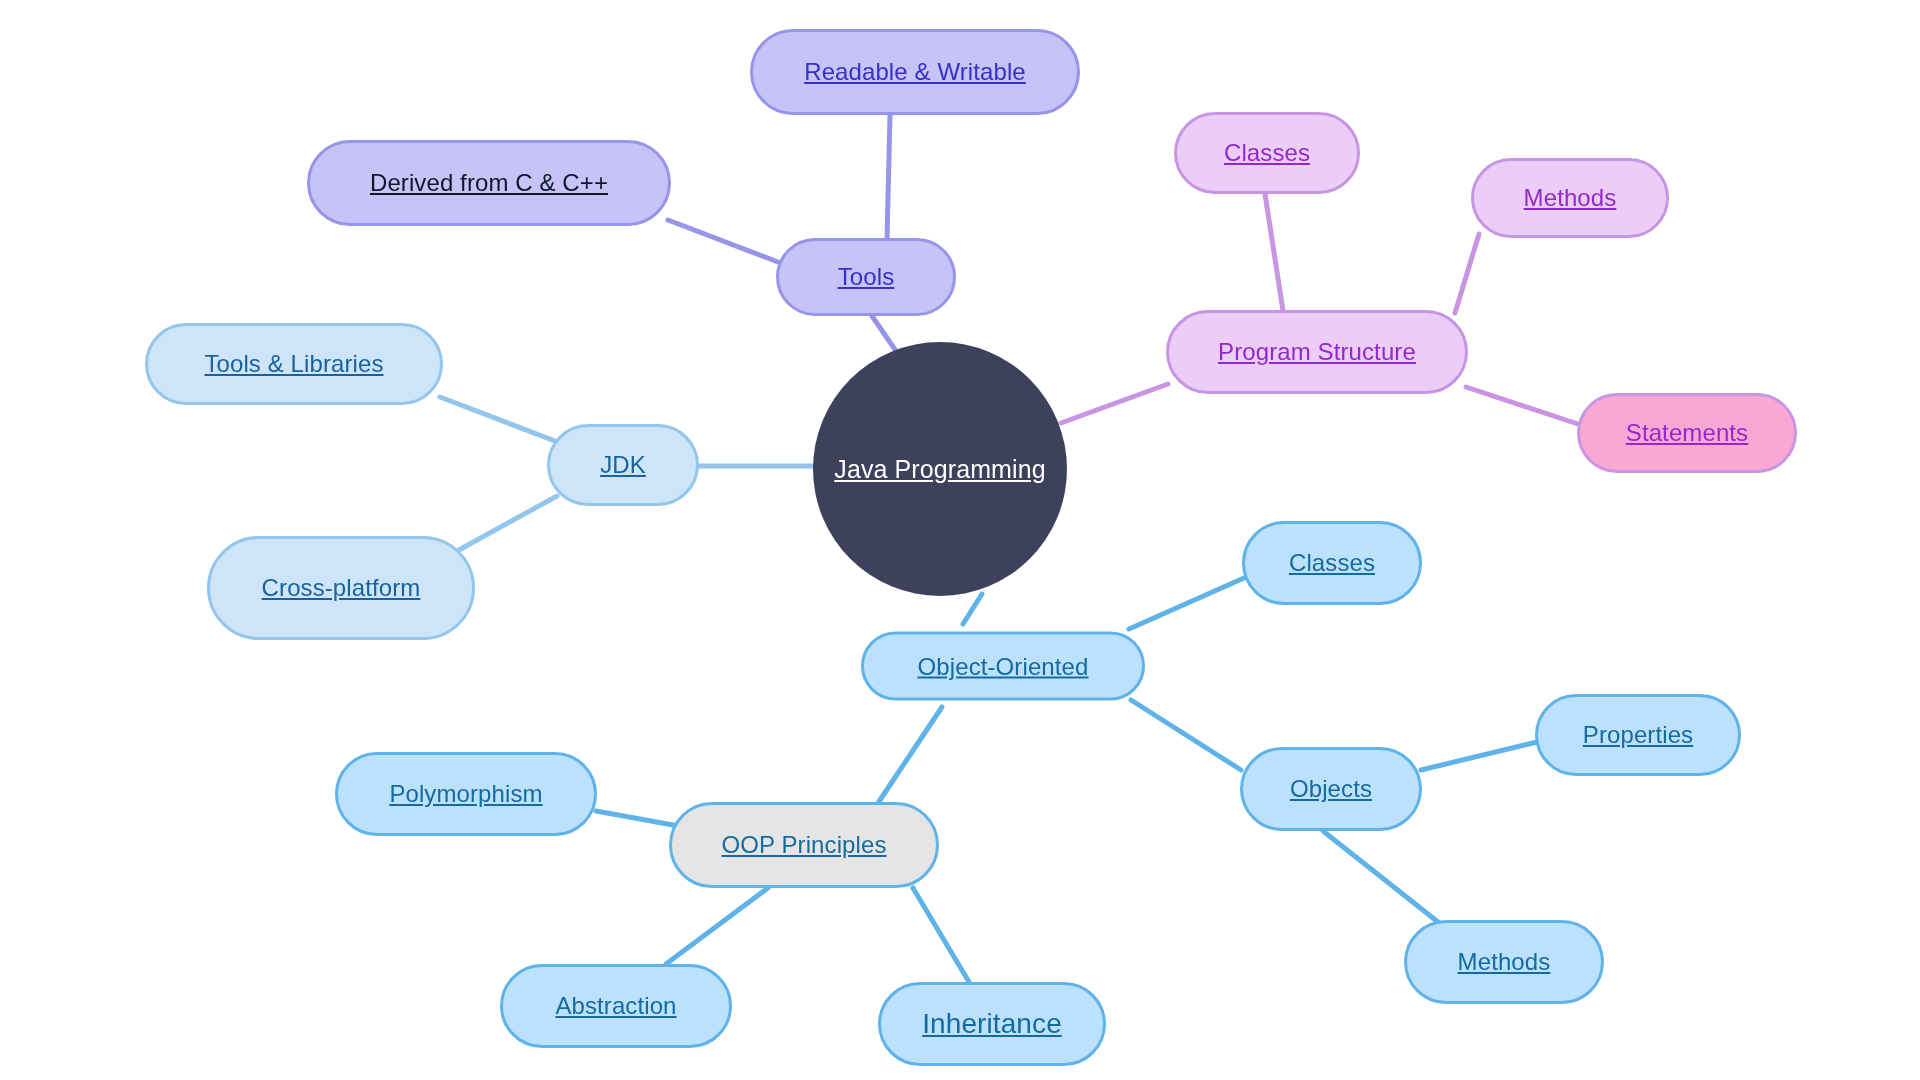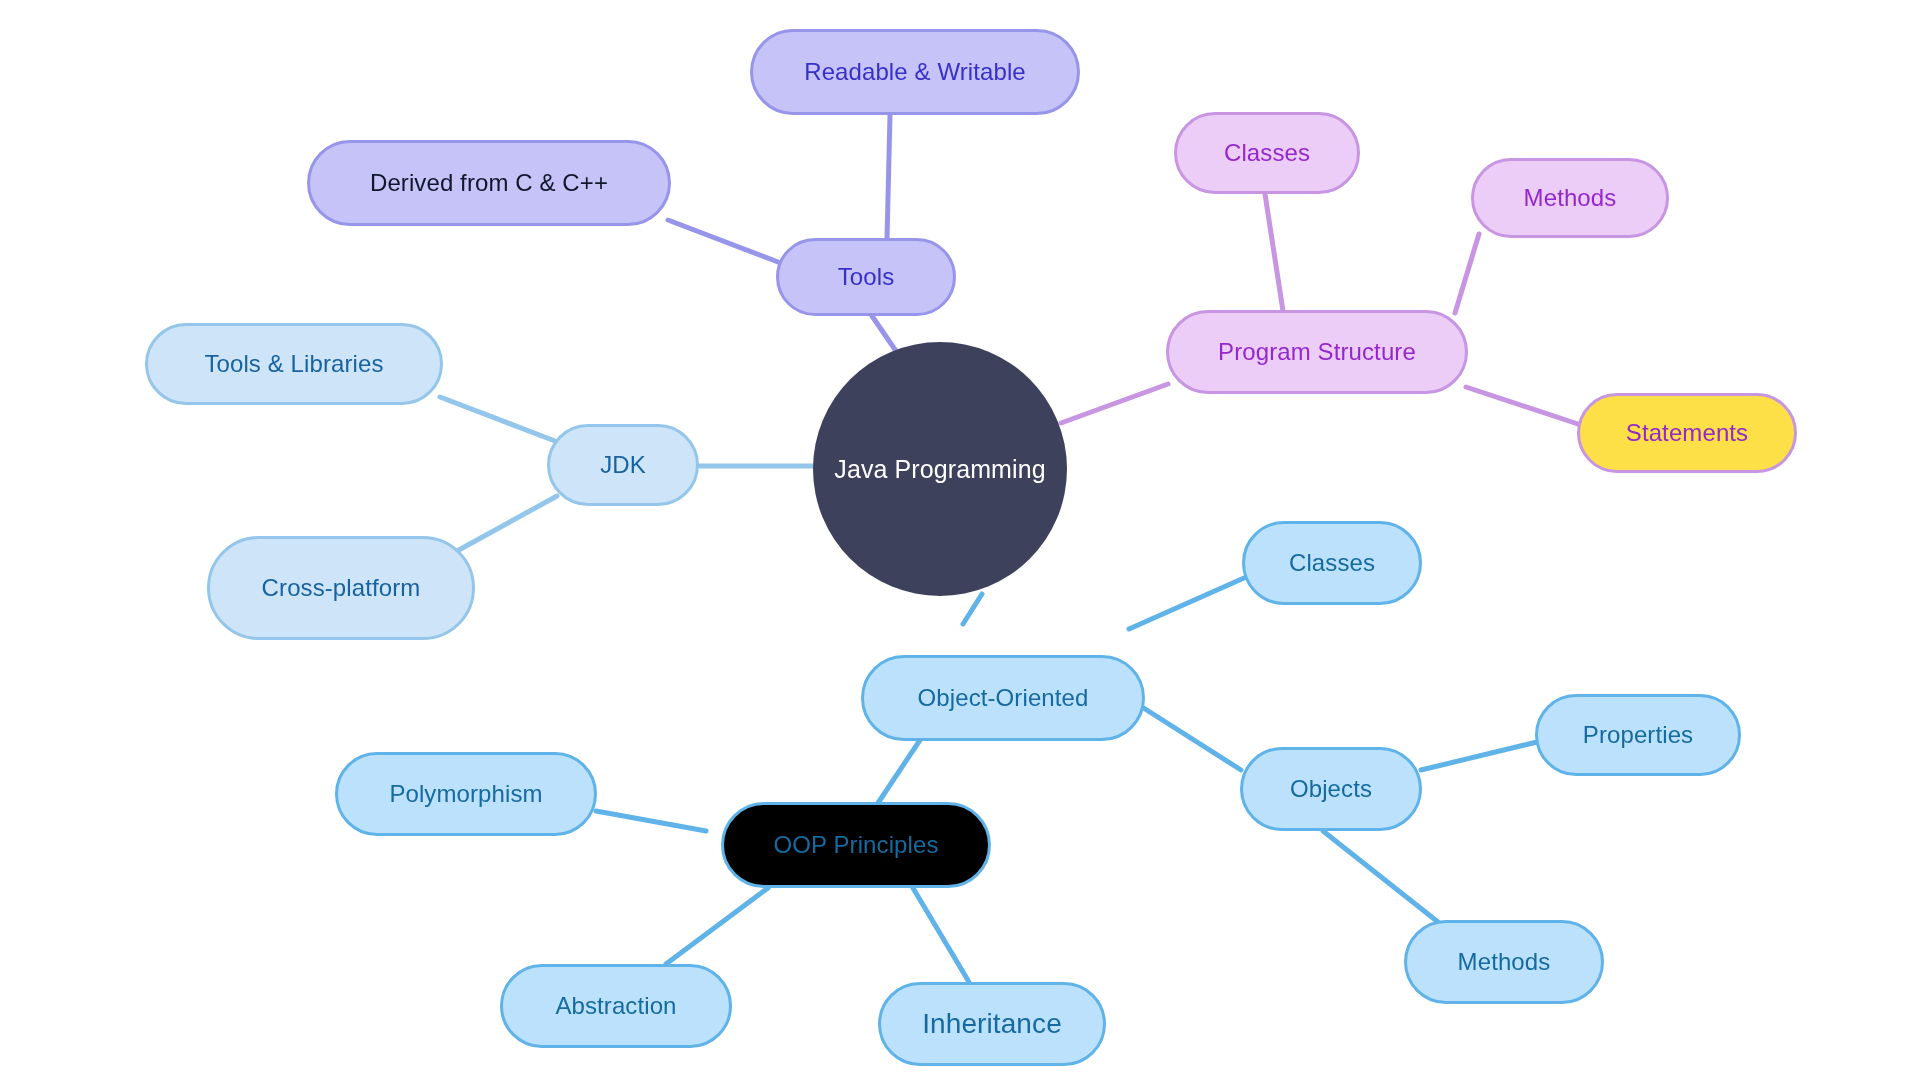--- a/index.html
+++ b/index.html
@@ -32,20 +32,21 @@
   }
   .node {
     position: absolute;
     box-sizing: border-box;
     display: flex;
     align-items: center;
     justify-content: center;
     white-space: nowrap;
     transform: translate(-50%, -50%);
     letter-spacing: 0.1px;
+    text-decoration: underline;
   }
   .node-rounded {
     border-style: solid;
     border-radius: 999px;
   }
   .node-root {
     border-radius: 50%;
     border: none;
   }
 </style>
@@ -78,24 +79,24 @@
       <div class="node node-root" style="left: 940px; top: 469px; width: 254px; height: 254px; background: rgb(62, 65, 92); color: rgb(255, 255, 255); font-size: 25px;">Java Programming</div>
       <div class="node node-rounded" style="left: 866px; top: 277px; width: 180px; height: 78px; background: rgb(197, 195, 247); color: rgb(55, 48, 201); font-size: 24px; border-color: rgb(151, 149, 234); border-width: 3px;">Tools</div>
       <div class="node node-rounded" style="left: 915px; top: 72px; width: 330px; height: 86px; background: rgb(197, 195, 247); color: rgb(55, 48, 201); font-size: 24px; border-color: rgb(151, 149, 234); border-width: 3px;">Readable &amp; Writable</div>
       <div class="node node-rounded" style="left: 489px; top: 183px; width: 364px; height: 86px; background: rgb(197, 195, 247); color: #0f172a; font-size: 24px; border-color: rgb(151, 149, 234); border-width: 3px;">Derived from C &amp; C++</div>
       <div class="node node-rounded" style="left: 623px; top: 465px; width: 152px; height: 82px; background: rgb(205, 228, 249); color: rgb(24, 99, 159); font-size: 24px; border-color: rgb(147, 198, 234); border-width: 3px;">JDK</div>
       <div class="node node-rounded" style="left: 294px; top: 364px; width: 298px; height: 82px; background: rgb(205, 228, 249); color: rgb(24, 99, 159); font-size: 24px; border-color: rgb(147, 198, 234); border-width: 3px;">Tools &amp; Libraries</div>
       <div class="node node-rounded" style="left: 341px; top: 588px; width: 268px; height: 104px; background: rgb(205, 228, 249); color: rgb(24, 99, 159); font-size: 24px; border-color: rgb(147, 198, 234); border-width: 3px;">Cross-platform</div>
       <div class="node node-rounded" style="left: 1317px; top: 352px; width: 302px; height: 84px; background: rgb(236, 205, 248); color: rgb(148, 40, 204); font-size: 24px; border-color: rgb(199, 149, 226); border-width: 3px;">Program Structure</div>
       <div class="node node-rounded" style="left: 1267px; top: 153px; width: 186px; height: 82px; background: rgb(236, 205, 248); color: rgb(148, 40, 204); font-size: 24px; border-color: rgb(199, 149, 226); border-width: 3px;">Classes</div>
       <div class="node node-rounded" style="left: 1570px; top: 198px; width: 198px; height: 80px; background: rgb(236, 205, 248); color: rgb(148, 40, 204); font-size: 24px; border-color: rgb(199, 149, 226); border-width: 3px;">Methods</div>
-      <div class="node node-rounded" style="left: 1687px; top: 433px; width: 220px; height: 80px; background: #fde047; color: rgb(148, 40, 204); font-size: 24px; border-color: rgb(199, 149, 226); border-width: 3px;">Statements</div>
-      <div class="node node-rounded" style="left: 1003px; top: 666px; width: 284px; height: 86px; background: rgb(187, 225, 252); color: rgb(21, 106, 159); font-size: 24px; border-color: rgb(95, 179, 232); border-width: 3px; margin-top: 32px;">Object-Oriented</div>
+      <div class="node node-rounded" style="left: 1687px; top: 433px; width: 220px; height: 80px; background: #f9a8d4; color: rgb(148, 40, 204); font-size: 24px; border-color: rgb(199, 149, 226); border-width: 3px;">Statements</div>
+      <div class="node node-rounded" style="left: 1003px; top: 666px; width: 284px; height: 69px; background: rgb(187, 225, 252); color: rgb(21, 106, 159); font-size: 24px; border-color: rgb(95, 179, 232); border-width: 3px;">Object-Oriented</div>
       <div class="node node-rounded" style="left: 1332px; top: 563px; width: 180px; height: 84px; background: rgb(187, 225, 252); color: rgb(21, 106, 159); font-size: 24px; border-color: rgb(95, 179, 232); border-width: 3px;">Classes</div>
       <div class="node node-rounded" style="left: 1331px; top: 789px; width: 182px; height: 84px; background: rgb(187, 225, 252); color: rgb(21, 106, 159); font-size: 24px; border-color: rgb(95, 179, 232); border-width: 3px;">Objects</div>
       <div class="node node-rounded" style="left: 1638px; top: 735px; width: 206px; height: 82px; background: rgb(187, 225, 252); color: rgb(21, 106, 159); font-size: 24px; border-color: rgb(95, 179, 232); border-width: 3px;">Properties</div>
       <div class="node node-rounded" style="left: 1504px; top: 962px; width: 200px; height: 84px; background: rgb(187, 225, 252); color: rgb(21, 106, 159); font-size: 24px; border-color: rgb(95, 179, 232); border-width: 3px;">Methods</div>
-      <div class="node node-rounded" style="left: 856px; top: 845px; width: 270px; height: 86px; background: #000000; color: rgb(21, 106, 159); font-size: 24px; border-color: rgb(95, 179, 232); border-width: 3px;">OOP Principles</div>
+      <div class="node node-rounded" style="left: 804px; top: 845px; width: 270px; height: 86px; background: #e5e5e5; color: rgb(21, 106, 159); font-size: 24px; border-color: rgb(95, 179, 232); border-width: 3px;">OOP Principles</div>
       <div class="node node-rounded" style="left: 466px; top: 794px; width: 262px; height: 84px; background: rgb(187, 225, 252); color: rgb(21, 106, 159); font-size: 24px; border-color: rgb(95, 179, 232); border-width: 3px;">Polymorphism</div>
       <div class="node node-rounded" style="left: 616px; top: 1006px; width: 232px; height: 84px; background: rgb(187, 225, 252); color: rgb(21, 106, 159); font-size: 24px; border-color: rgb(95, 179, 232); border-width: 3px;">Abstraction</div>
       <div class="node node-rounded" style="left: 992px; top: 1024px; width: 228px; height: 84px; background: rgb(187, 225, 252); color: rgb(21, 106, 159); font-size: 28px; border-color: rgb(95, 179, 232); border-width: 3px;">Inheritance</div>
     </div>
 </div>
 
 </body></html>

